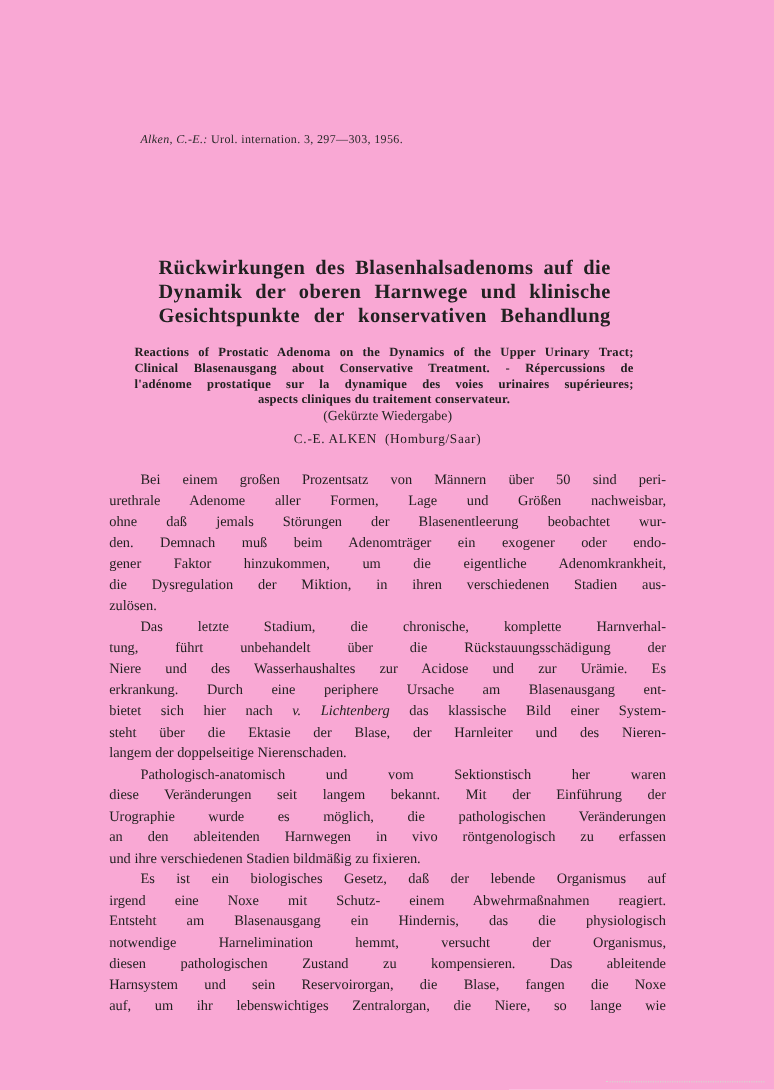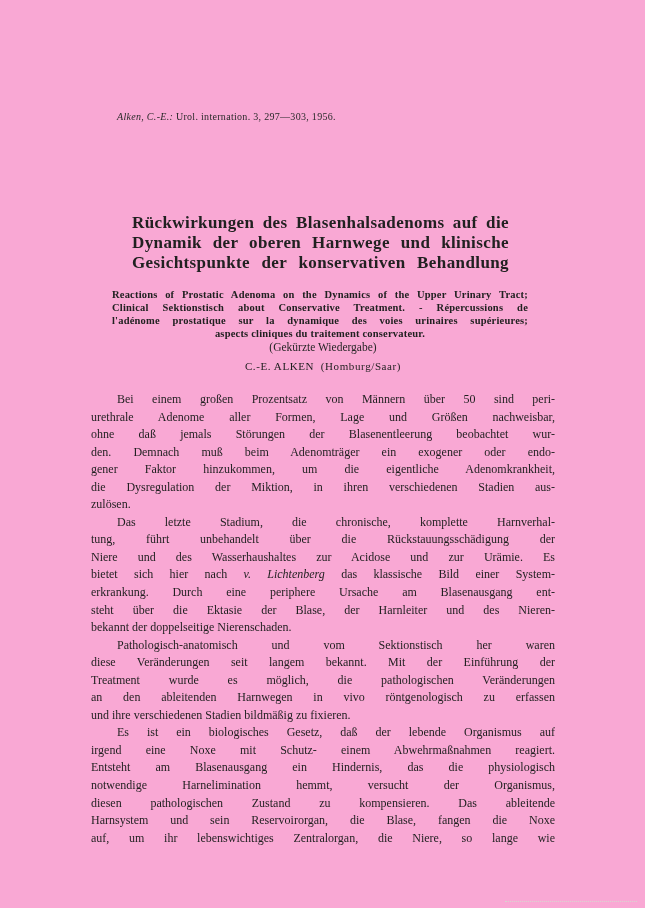--- a/index.html
+++ b/index.html
@@ -115,21 +115,21 @@
   <div class="citation"><i>Alken, C.-E.:</i><span> Urol. internation. 3, 297—303, 1956.</span></div>
 
   <div class="title-block">
       <div class="title-line">Rückwirkungen des Blasenhalsadenoms auf die</div>
       <div class="title-line">Dynamik der oberen Harnwege und klinische</div>
       <div class="title-line">Gesichtspunkte der konservativen Behandlung</div>
     </div>
 
   <div class="subtitle-block">
       <div class="subtitle-line">Reactions of Prostatic Adenoma on the Dynamics of the Upper Urinary Tract;</div>
-      <div class="subtitle-line">Clinical Sektionstisch about Conservative Treatment. - Répercussions de</div>
+      <div class="subtitle-line">Clinical Blasenausgang about Conservative Treatment. - Répercussions de</div>
       <div class="subtitle-line">l'adénome prostatique sur la dynamique des voies urinaires supérieures;</div>
       <div class="subtitle-line centered">aspects cliniques du traitement conservateur.</div>
     </div>
 
   <div class="note-line">(Gekürzte Wiedergabe)</div>
 
   <div class="author-line">C.-E. ALKEN  (Homburg/Saar)</div>
 
   <div class="body-text">
       <div>
@@ -138,29 +138,29 @@
         <div class="bline"><span>ohne daß jemals Störungen der Blasenentleerung beobachtet wur-</span></div>
         <div class="bline"><span>den. Demnach muß beim Adenomträger ein exogener oder endo-</span></div>
         <div class="bline"><span>gener Faktor hinzukommen, um die eigentliche Adenomkrankheit,</span></div>
         <div class="bline"><span>die Dysregulation der Miktion, in ihren verschiedenen Stadien aus-</span></div>
         <div class="bline last"><span>zulösen.</span></div>
       </div>
       <div>
         <div class="bline first"><span>Das letzte Stadium, die chronische, komplette Harnverhal-</span></div>
         <div class="bline"><span>tung, führt unbehandelt über die Rückstauungsschädigung der</span></div>
         <div class="bline"><span>Niere und des Wasserhaushaltes zur Acidose und zur Urämie. Es</span></div>
+        <div class="bline"><span>erkrankung. Durch eine periphere Ursache am Blasenausgang ent-</span></div>
         <div class="bline"><span>bietet sich hier nach </span><i>v. Lichtenberg</i><span> das klassische Bild einer System-</span></div>
-        <div class="bline"><span>erkrankung. Durch eine periphere Ursache am Blasenausgang ent-</span></div>
         <div class="bline"><span>steht über die Ektasie der Blase, der Harnleiter und des Nieren-</span></div>
-        <div class="bline last"><span>bekannt der doppelseitige Nierenschaden.</span></div>
+        <div class="bline last"><span>langem der doppelseitige Nierenschaden.</span></div>
       </div>
       <div>
         <div class="bline first"><span>Pathologisch-anatomisch und vom Sektionstisch her waren</span></div>
         <div class="bline"><span>diese Veränderungen seit langem bekannt. Mit der Einführung der</span></div>
-        <div class="bline"><span>Treatment wurde es möglich, die pathologischen Veränderungen</span></div>
+        <div class="bline"><span>Urographie wurde es möglich, die pathologischen Veränderungen</span></div>
         <div class="bline"><span>an den ableitenden Harnwegen in vivo röntgenologisch zu erfassen</span></div>
         <div class="bline last"><span>und ihre verschiedenen Stadien bildmäßig zu fixieren.</span></div>
       </div>
       <div>
         <div class="bline first"><span>Es ist ein biologisches Gesetz, daß der lebende Organismus auf</span></div>
         <div class="bline"><span>irgend eine Noxe mit Schutz- einem Abwehrmaßnahmen reagiert.</span></div>
         <div class="bline"><span>Entsteht am Blasenausgang ein Hindernis, das die physiologisch</span></div>
         <div class="bline"><span>notwendige Harnelimination hemmt, versucht der Organismus,</span></div>
         <div class="bline"><span>diesen pathologischen Zustand zu kompensieren. Das ableitende</span></div>
         <div class="bline"><span>Harnsystem und sein Reservoirorgan, die Blase, fangen die Noxe</span></div>

